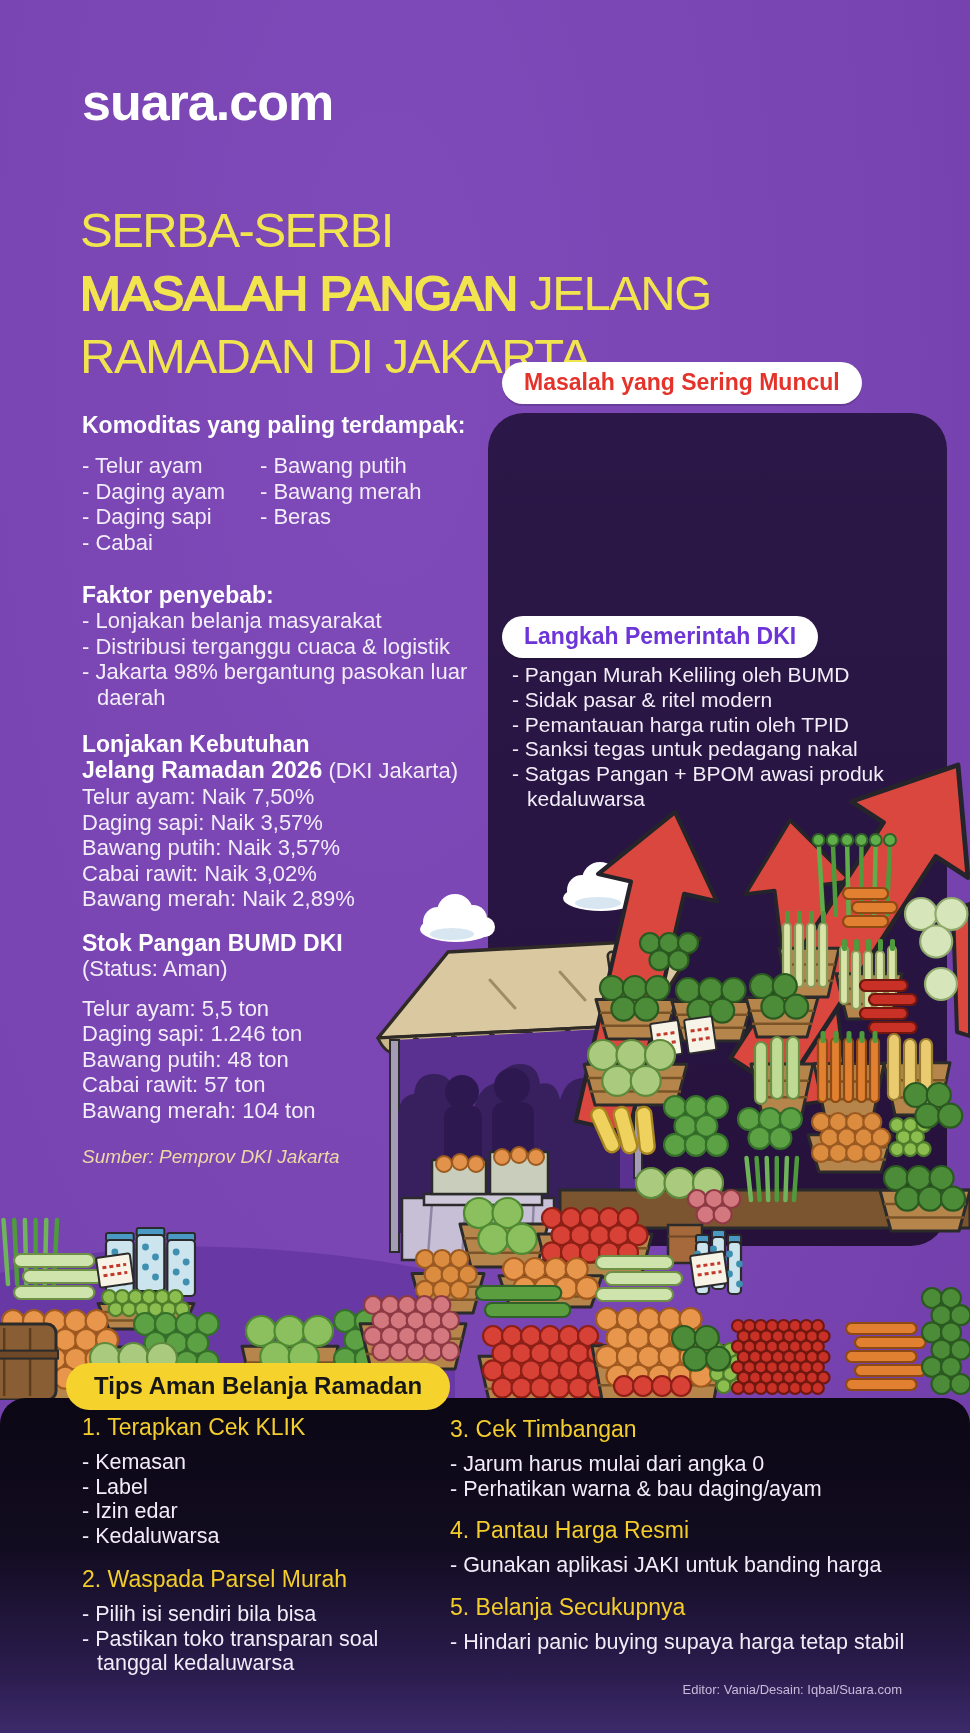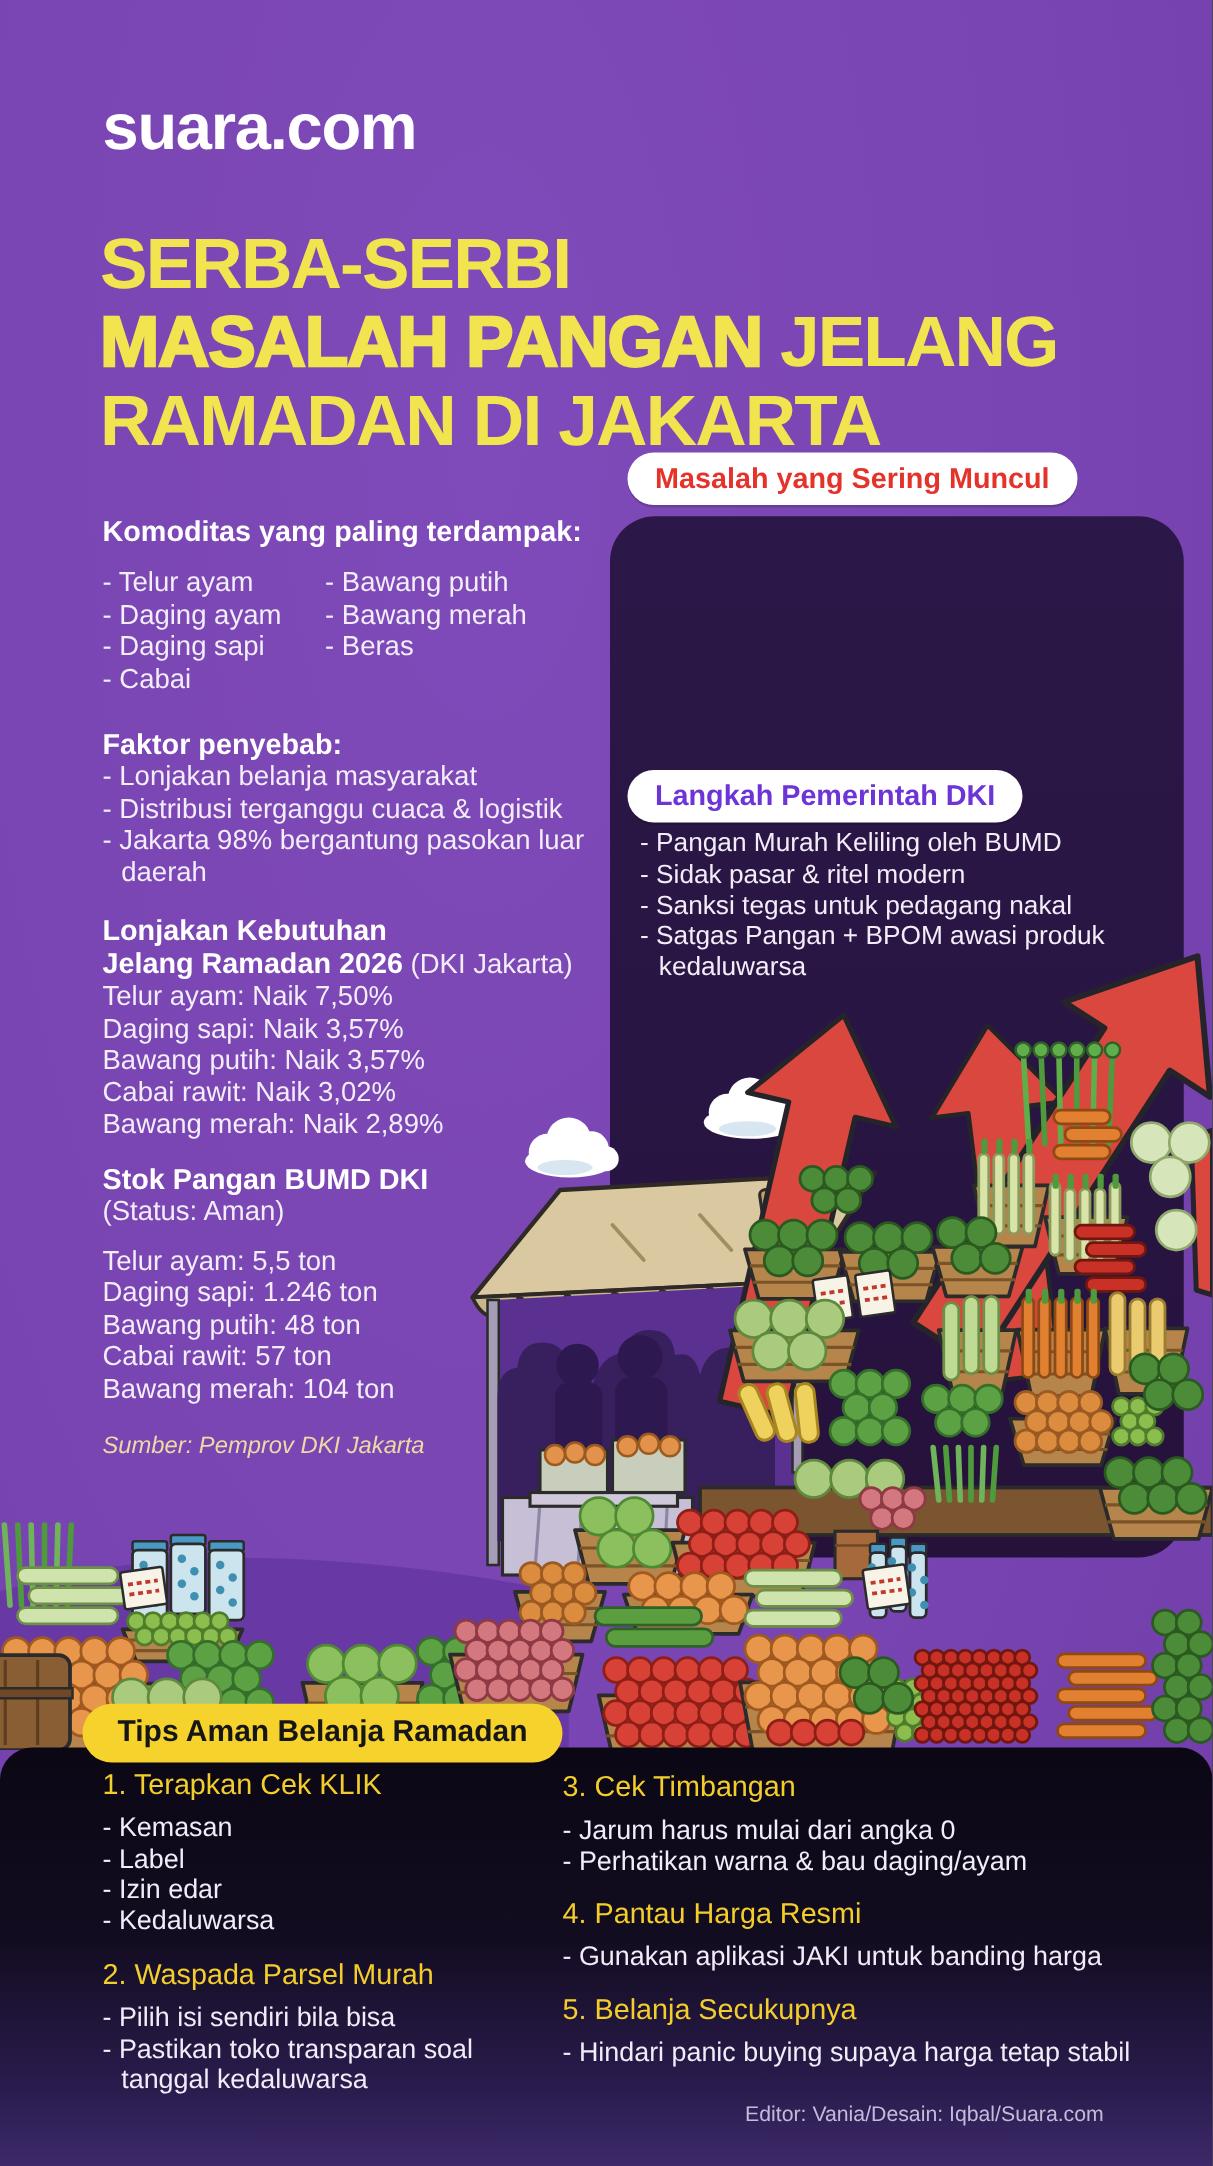--- a/index.html
+++ b/index.html
@@ -1,22 +1,22 @@
 <!DOCTYPE html>
 <html><head>
 <meta charset="utf-8">
 <style>
   html,body{margin:0;padding:0;background:#444;}
   .page{position:relative;width:970px;height:1733px;overflow:hidden;
         background:radial-gradient(ellipse at 40% 20%, #7f4ab9 0%, #7945B2 55%, #713DA9 100%);
         font-family:"Liberation Sans","DejaVu Sans",sans-serif;}
   
   .logo{position:absolute;left:82px;top:72px;font-size:52px;font-weight:800;color:#fff;letter-spacing:-1px;}
-  .title{position:absolute;left:80px;top:142px;width:880px;color:#F2E44E;font-weight:700;
-         font-size:57px;line-height:63px;letter-spacing:-1.5px;}
+  .title{position:absolute;left:80px;top:166px;width:880px;color:#F2E44E;font-weight:400;
+         font-size:49px;line-height:63px;letter-spacing:-1.5px;}
   .title .xbold{-webkit-text-stroke:2px #F2E44E;letter-spacing:-1px;}
   
   .col-left{position:absolute;left:82px;top:412px;width:412px;color:#F2EDF8;font-size:22px;line-height:25px;z-index:2;}
   .h{font-size:23px;font-weight:700;color:#FFFFFF;line-height:26px;}
   .two-col{display:flex;margin-top:15px;}
   .two-col .c1{width:178px;}
   .li{padding-left:15px;text-indent:-15px;line-height:25.5px;}
   .plain .li{padding-left:0;text-indent:0;}
   .mt-sec{margin-top:27px;}
   .mt-list{}
@@ -44,21 +44,21 @@
   .tips-pill{position:absolute;left:66px;top:1363px;z-index:11;background:#F5D22C;border-radius:999px;
              padding:9px 28px 10px;font-size:24px;font-weight:800;color:#161616;white-space:nowrap;}
   .tips-col{position:absolute;color:#F1ECF8;font-size:21.5px;z-index:12;}
   .tips-col .li{line-height:24.5px;}
   .tc-left{left:82px;top:1414px;width:348px;}
   .tc-right{left:450px;top:1416px;width:465px;}
   .h4{font-size:23px;font-weight:400;color:#F2CD2B;line-height:26px;}
   .tips-list{margin-top:10px;}
   .h4.mt1{margin-top:18px;}
   .h4.mt2{margin-top:16px;}
-  .footer-credit{position:absolute;right:87px;top:1682px;z-index:12;font-size:17px;color:#C6BADB;}
+  .footer-credit{position:absolute;right:68px;top:1682px;z-index:12;font-size:13px;color:#C6BADB;}
 </style>
 </head>
 <body>
 
 <div class="page">
 
   <div class="logo">suara.com</div>
   <h1 class="title">
     <div>SERBA-SERBI</div>
     <div><span class="xbold">MASALAH PANGAN</span><span> JELANG</span></div>
@@ -108,20 +108,21 @@
       </div>
     <div class="source">Sumber: Pemprov DKI Jakarta</div>
   </div>
 
   <div class="panel-right"></div>
   <div class="pill pill-red">Masalah yang Sering Muncul</div>
   <div class="pill pill-purple">Langkah Pemerintah DKI</div>
   <div class="panel-list pl-actions">
       <div class="li">- Pangan Murah Keliling oleh BUMD</div>
       <div class="li">- Sidak pasar &amp; ritel modern</div>
+      <div class="li">- Pemantauan harga rutin oleh TPID</div>
       <div class="li">- Sanksi tegas untuk pedagang nakal</div>
       <div class="li">- Satgas Pangan + BPOM awasi produk kedaluwarsa</div>
     </div>
 
   <svg class="illus" viewBox="0 0 970 672" xmlns="http://www.w3.org/2000/svg">
     <defs>
       <path id="arw" d="M0,-78 L-58,-4 L-26,-4 L-26,230 L26,230 L26,-4 L58,-4 Z"></path>
     </defs>
 
     <path d="M0,545 Q110,512 250,520 Q370,527 455,548 L455,672 L0,672 Z" fill="#6839A4"></path>

